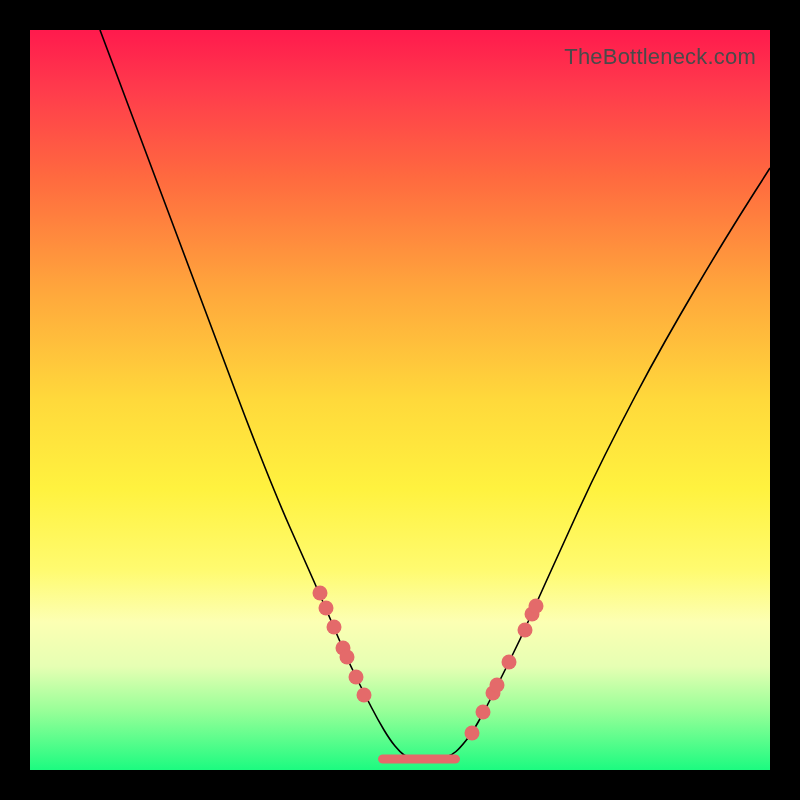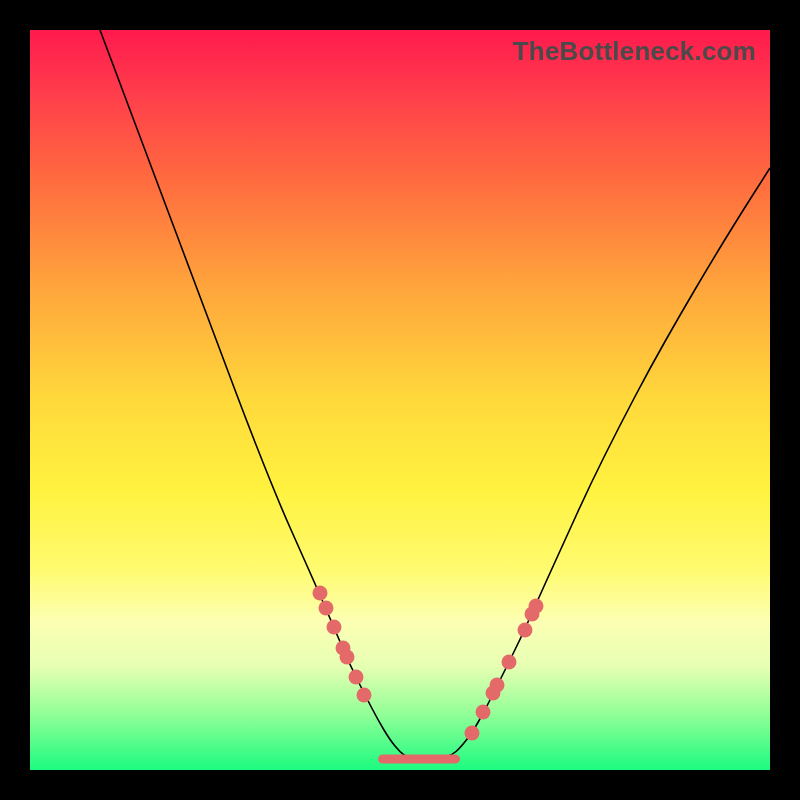--- a/index.html
+++ b/index.html
@@ -39,25 +39,25 @@
   }
   .plot-area svg {
     position: absolute;
     left: 0;
     top: 0;
     width: 740px;
     height: 740px;
   }
   .watermark {
     position: absolute;
-    top: 6px;
+    top: 14px;
     right: 14px;
     color: #4a4a4a;
-    font-size: 26px;
-    font-weight: 700;
+    font-size: 22px;
+    font-weight: 400;
     letter-spacing: 0.2px;
     user-select: none;
   }
   .curve {
     fill: none;
     stroke: #000000;
     stroke-width: 1.6;
   }
   .dot {
     fill: #e46a6a;

